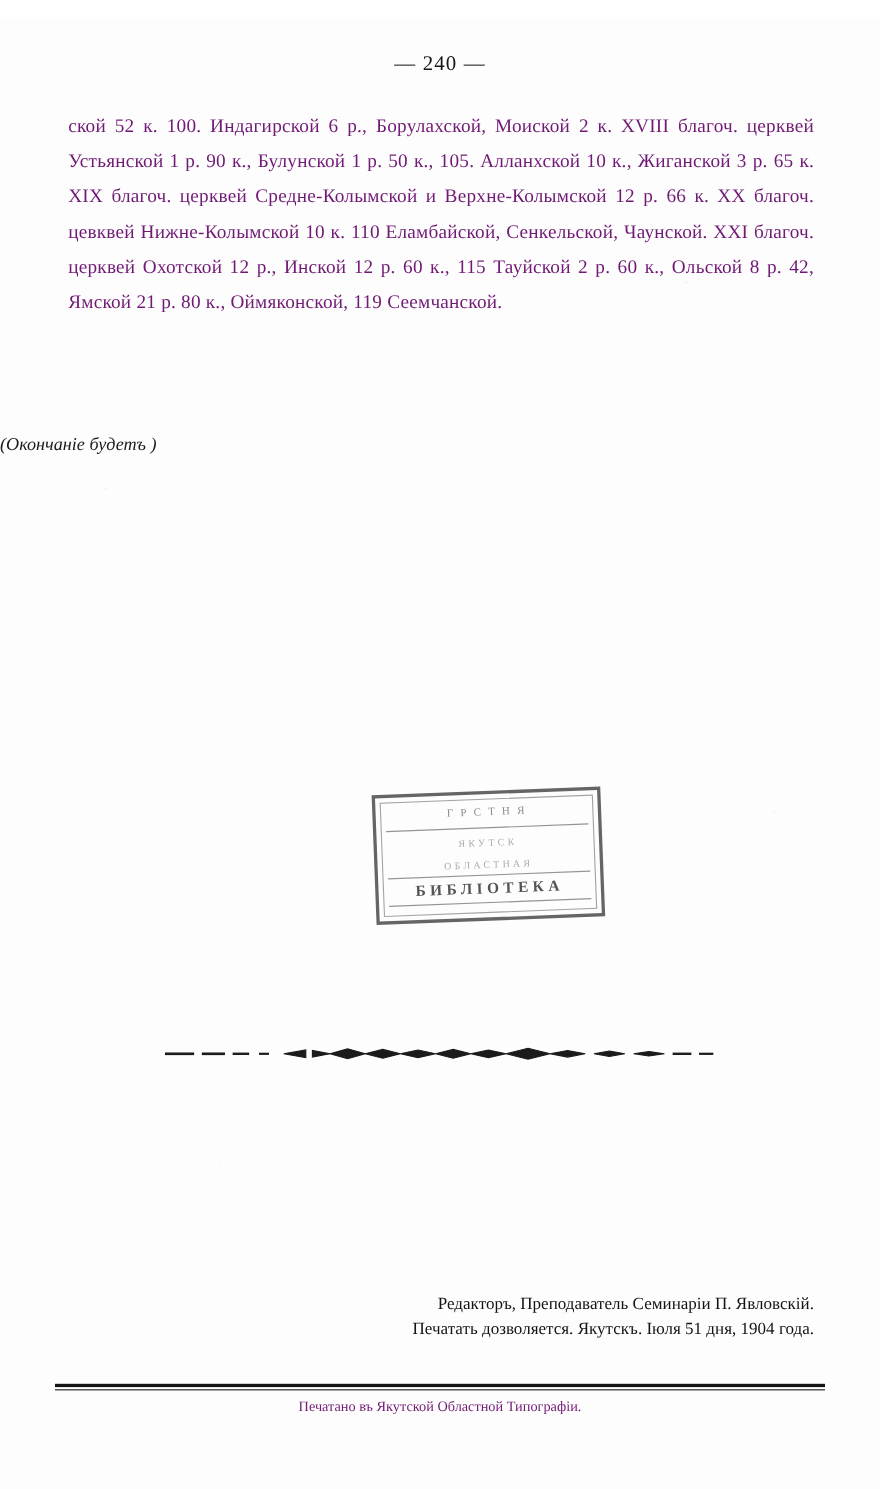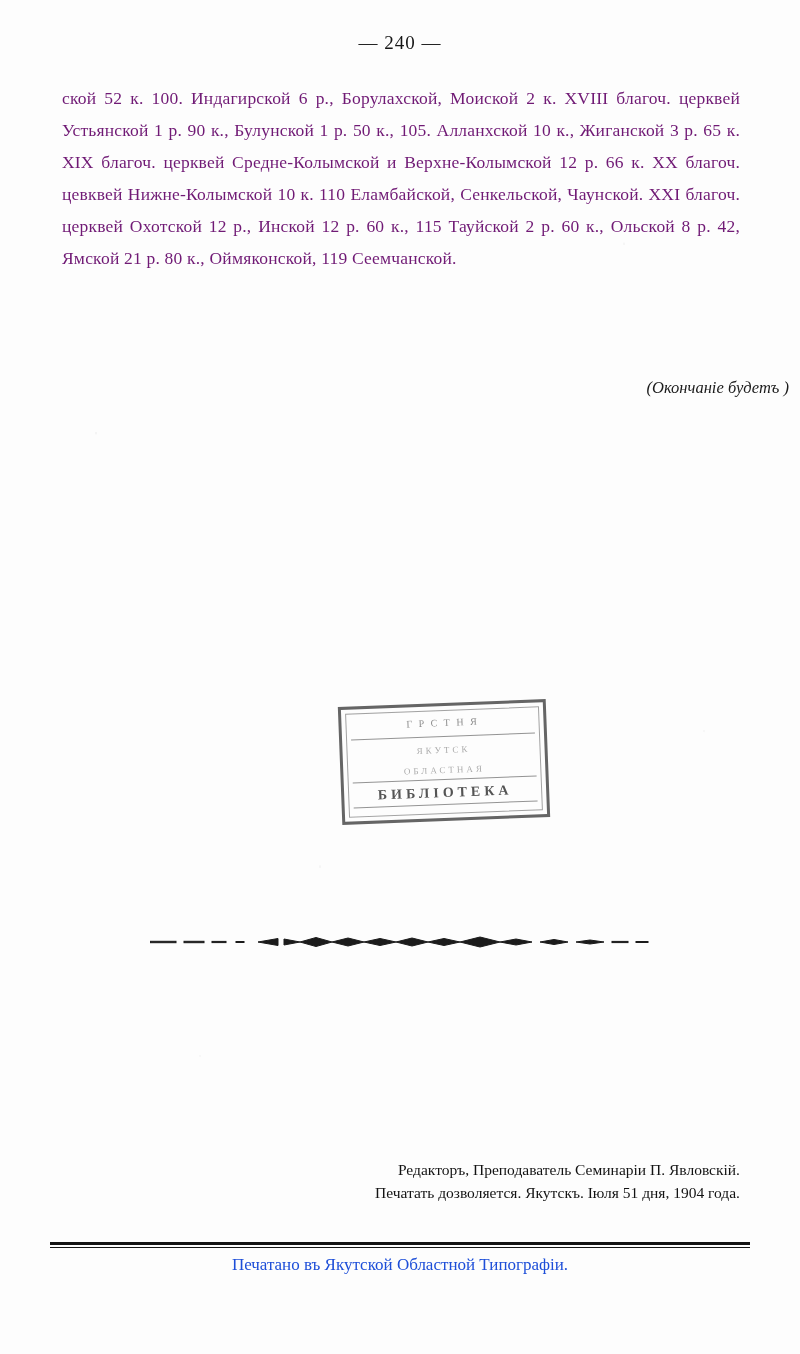--- a/index.html
+++ b/index.html
@@ -12,20 +12,21 @@
     height: 1354px;
     position: relative;
     font-family: "Liberation Serif", serif;
     color: #1a1a1a;
     overflow: hidden;
   }
   .page {
     position: absolute;
     inset: 0;
     background: #fdfdfd;
+    margin-top: 16px;
   }
   
   .page::before {
     content: "";
     position: absolute;
     inset: 0;
     background:
       radial-gradient(circle at 12% 32%, rgba(0,0,0,0.035) 0 1px, transparent 1.5px),
       radial-gradient(circle at 78% 18%, rgba(0,0,0,0.03) 0 1px, transparent 1.5px),
       radial-gradient(circle at 40% 64%, rgba(0,0,0,0.03) 0 1px, transparent 1.5px),
@@ -58,26 +59,25 @@
     letter-spacing: 0.2px;
   }
   .body-text p {
     margin: 0;
   }
 
   .continuation {
     position: absolute;
     top: 378px;
     left: 0;
-    right: 11px;
-    text-align: right;
+    right: 0;
+    text-align: left;
     font-size: 16.5px;
     font-style: italic;
     color: #1b1b1b;
-    padding-left: 12px;
   }
 
   
   .stamp {
     position: absolute;
     top: 703px;
     left: 340px;
     width: 208px;
     height: 118px;
     transform: rotate(-2.2deg);
@@ -164,22 +164,22 @@
     top: 1247px;
     height: 1px;
     background: #141414;
   }
   .printer {
     position: absolute;
     left: 60px;
     right: 60px;
     top: 1255px;
     text-align: center;
-    font-size: 17px;
-    color: #1d4ed8;
+    font-size: 13px;
+    color: #701a75;
     white-space: nowrap;
   }
 </style>
 </head>
 <body>
 
 <div class="page">
 
   <div class="page-number">— 240 —</div>
 

